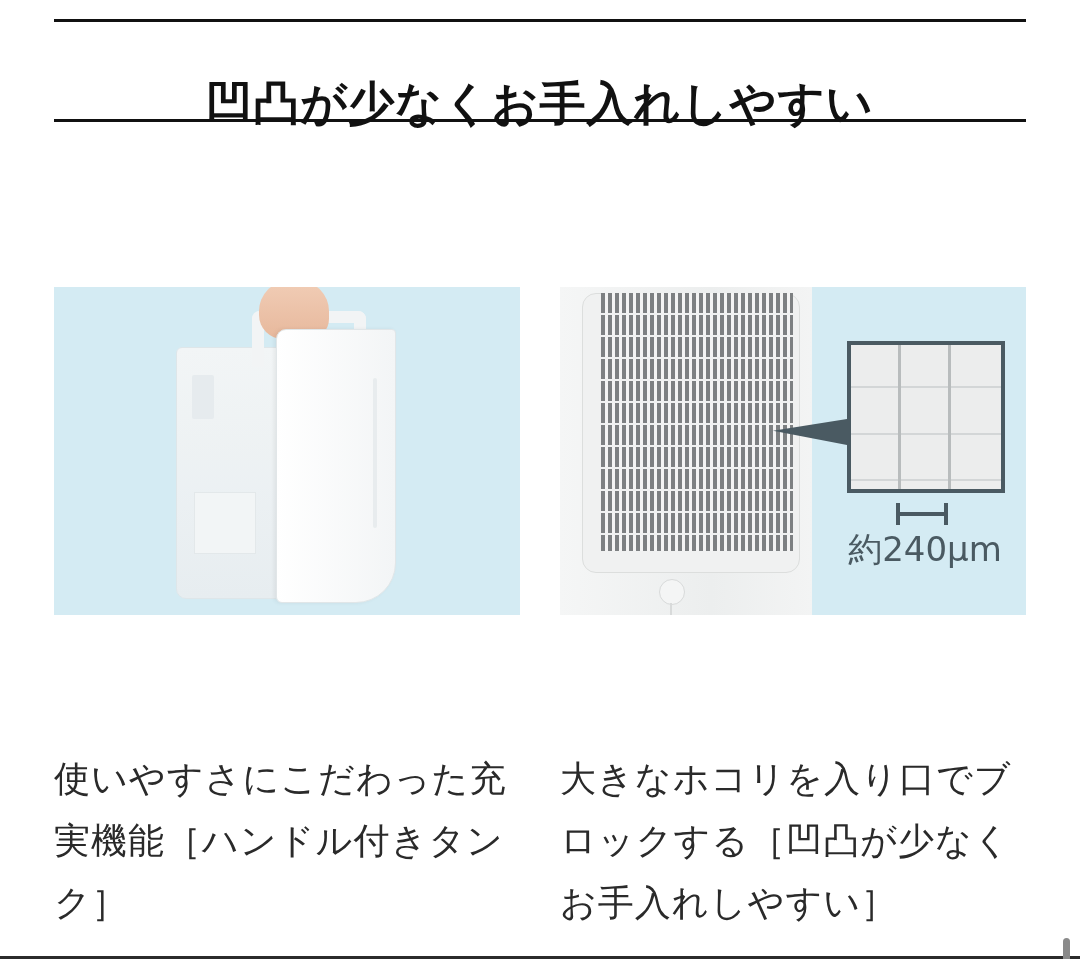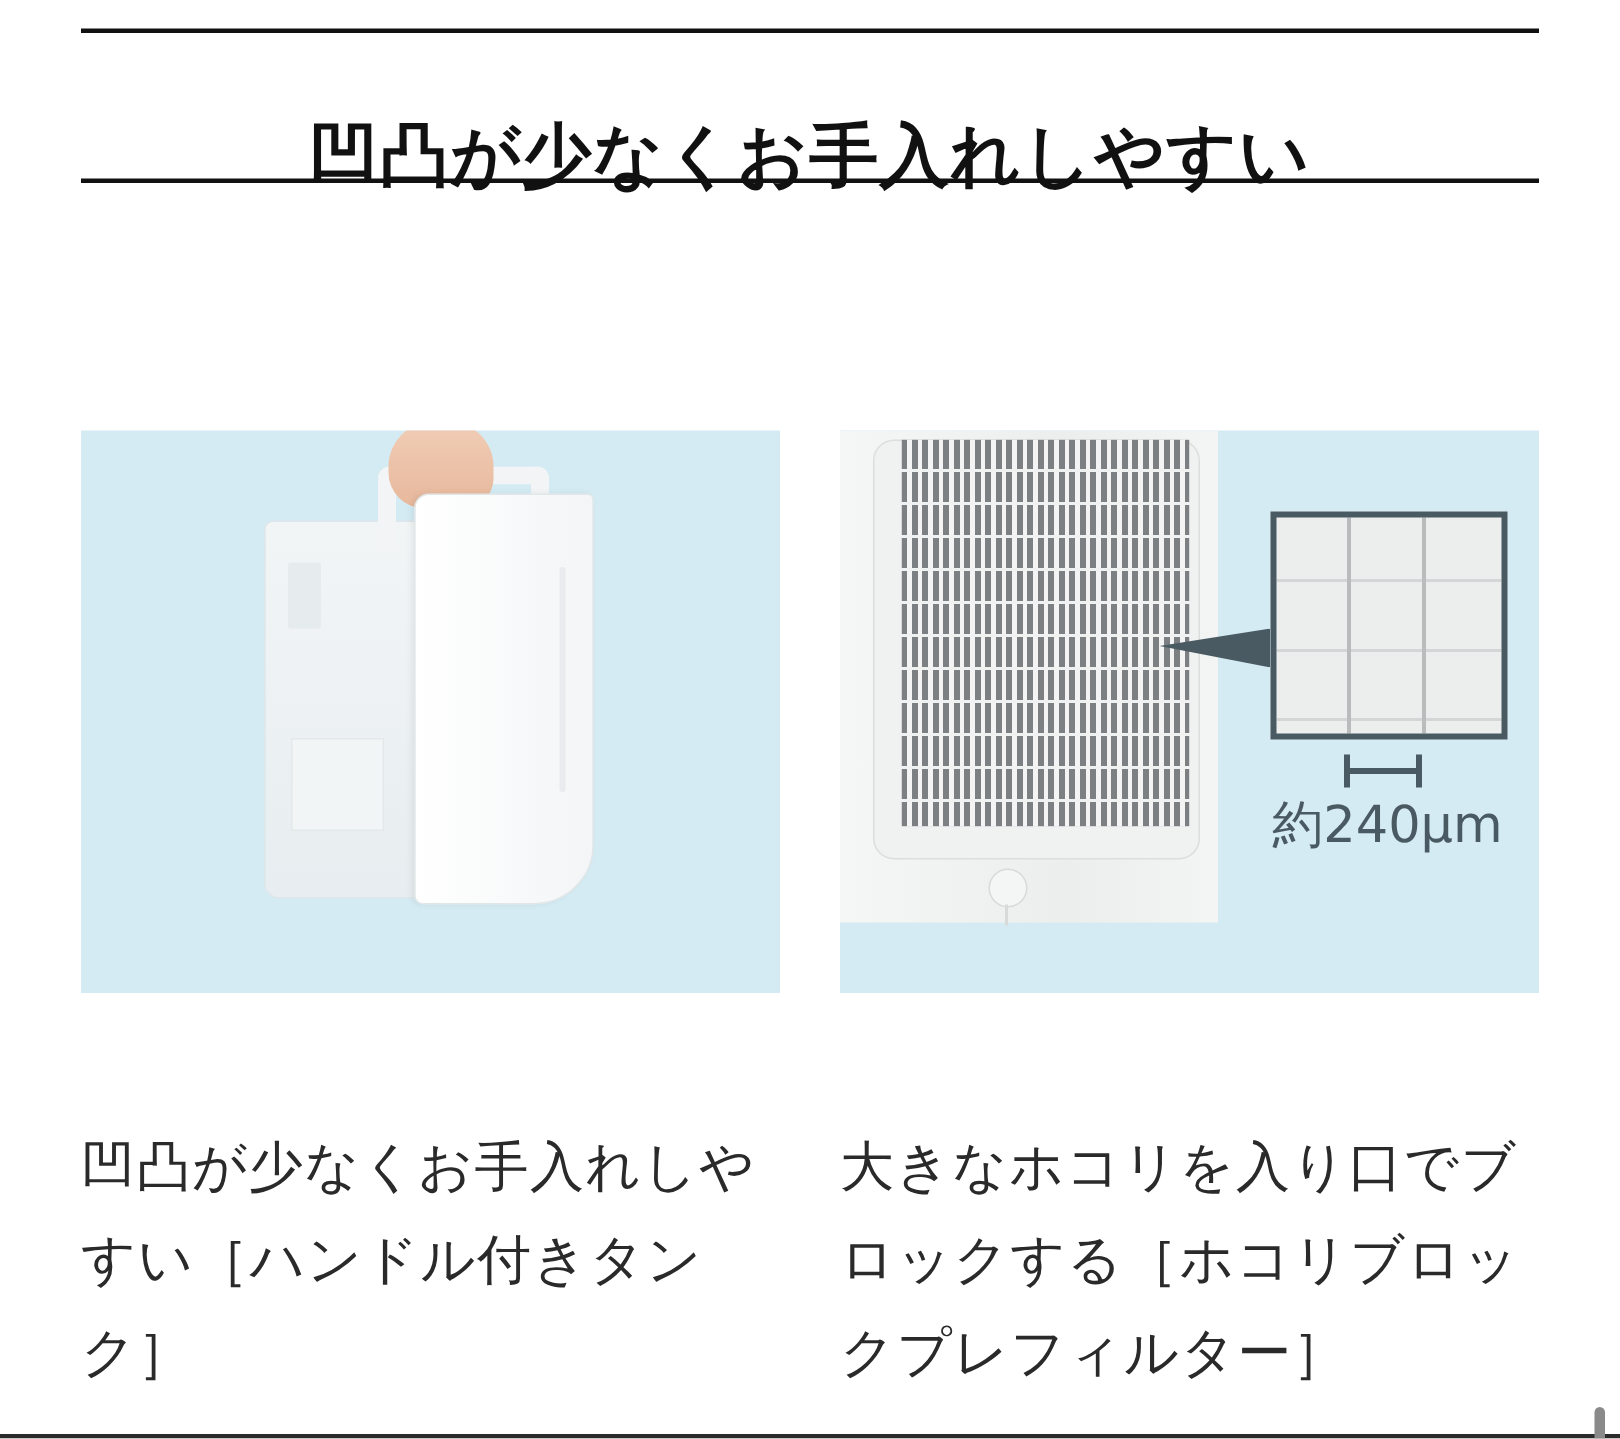--- a/index.html
+++ b/index.html
@@ -11,21 +11,21 @@
     }
     .rule { position: absolute; left: 54px; width: 972px; height: 3px; background: #111111; }
     .rule.top { top: 19px; }
     .rule.bottom { top: 119px; }
     .heading {
       position: absolute; left: 54px; top: 30px; width: 972px; height: 86px;
       display: flex; align-items: center; justify-content: center;
       font-size: 46px; font-weight: bold; color: #111111; letter-spacing: 1px;
     }
     .card-img {
-      position: absolute; top: 287px; width: 466px; height: 375px; overflow: hidden;
+      position: absolute; top: 287px; width: 466px; height: 328px; overflow: hidden;
       background: #d4ebf3;
     }
     .card-img.left { left: 54px; }
     .card-img.right { left: 560px; }
 
     
     .tank-back {
       position: absolute; left: 122px; top: 60px; width: 160px; height: 250px;
       background: linear-gradient(180deg, #f4f6f7 0%, #e9eef0 100%);
       border: 1px solid #dfe6e9; border-radius: 6px 6px 10px 10px;
@@ -144,17 +144,17 @@
     <div class="filter-grid"></div>
     <div class="filter-button"></div>
     <div class="filter-button-stem"></div>
   </div>
   <div class="callout-pointer"></div>
   <div class="zoom-box"></div>
   <div class="scale-bar"></div>
   <div class="scale-label">約240µm</div>
 </div>
 
-<p class="caption left">凹凸が少なくお手入れしやすい［ハンドル付きタンク］</p>
-<p class="caption right">大きなホコリを入り口でブロックする［ホコリブロックプレフィルター］</p>
+<p class="caption left">使いやすさにこだわった充実機能［ハンドル付きタンク］</p>
+<p class="caption right">大きなホコリを入り口でブロックする［凹凸が少なくお手入れしやすい］</p>
 
 <div class="bottom-line"></div>
 <div class="scroll-thumb"></div>
 
 </body></html>

